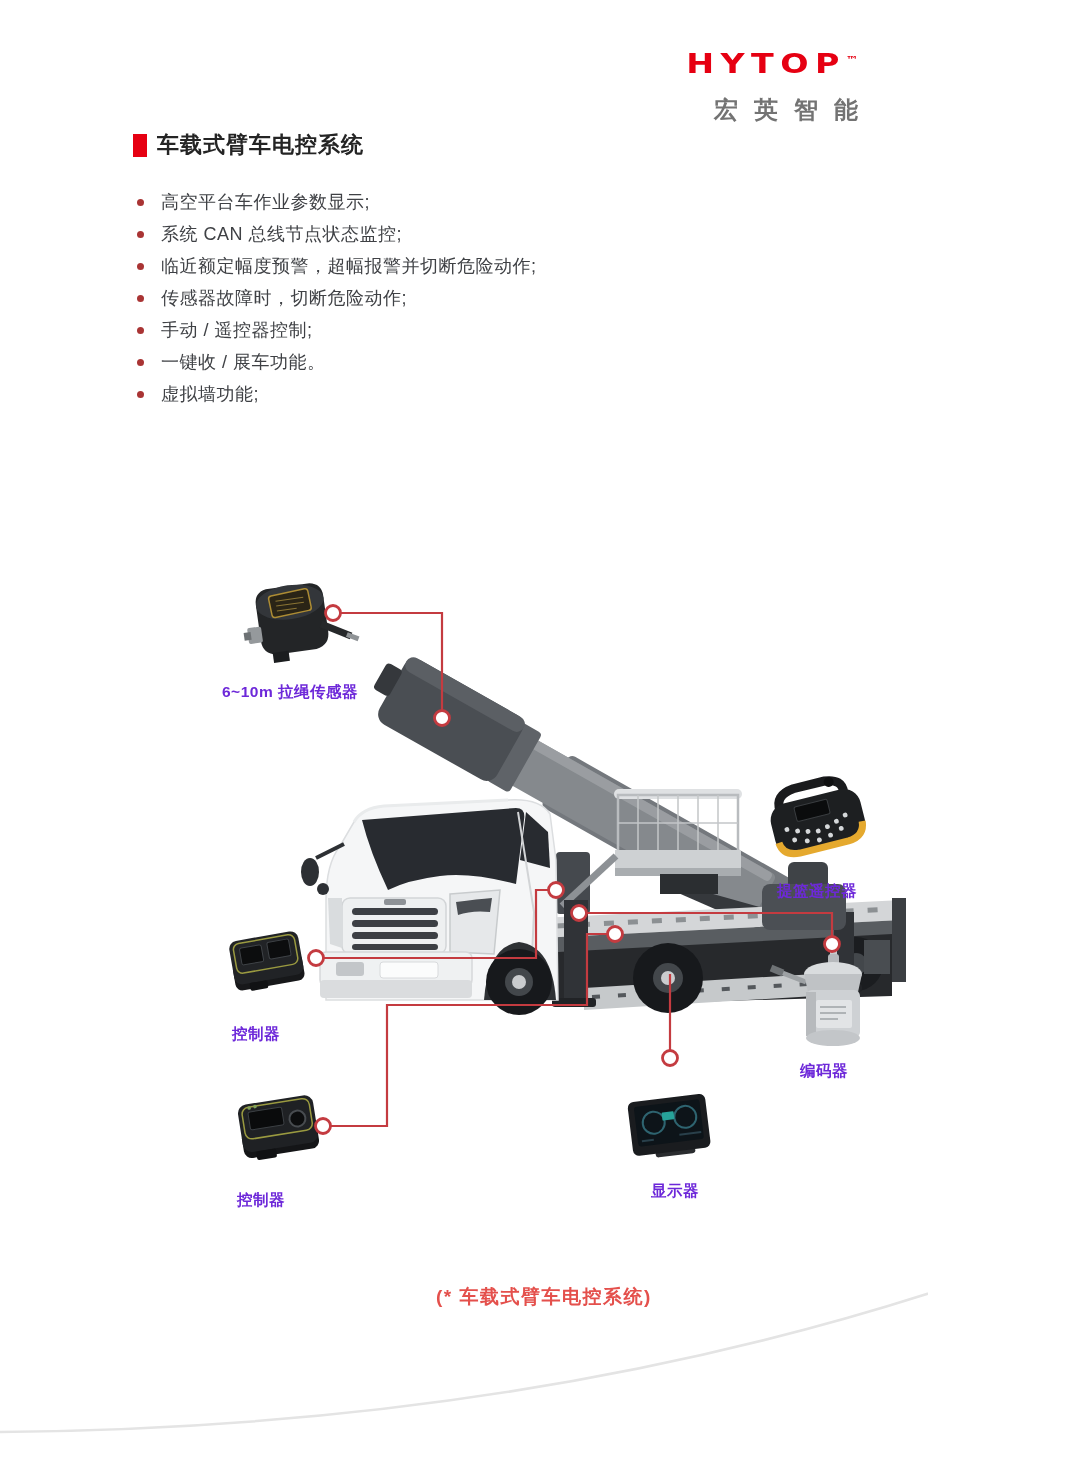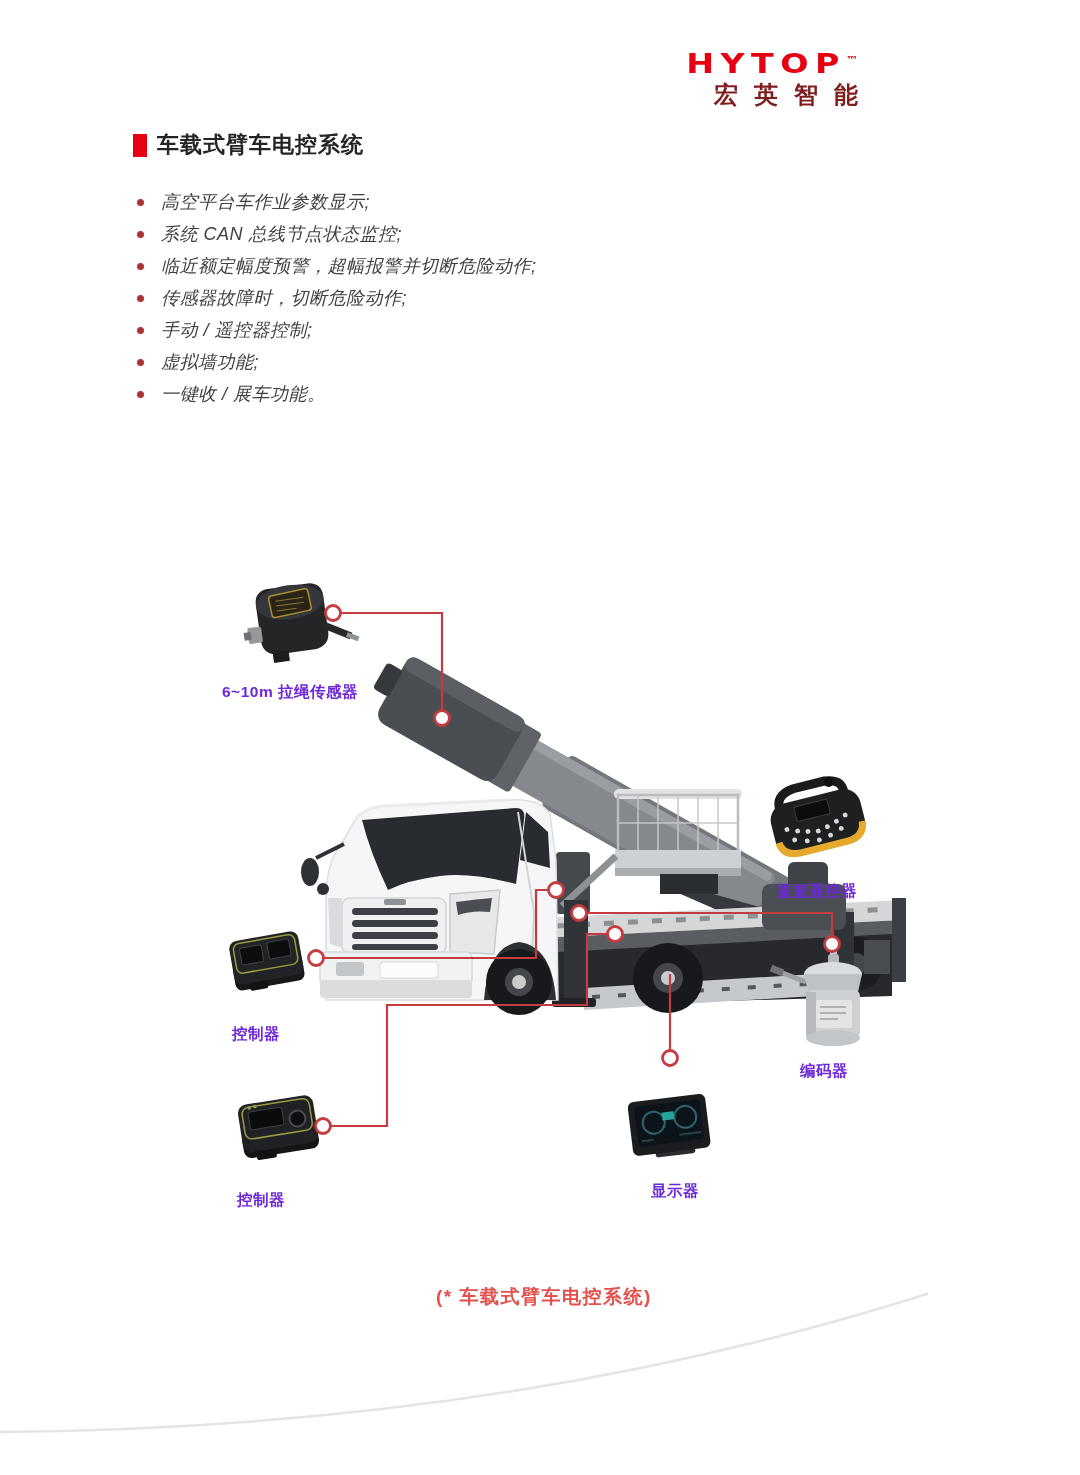--- a/index.html
+++ b/index.html
@@ -5,29 +5,29 @@
   html,body{margin:0;padding:0;background:#ffffff;}
   .page{position:relative;width:928px;height:1475px;background:#ffffff;overflow:hidden;
         font-family:"Liberation Sans","DejaVu Sans",sans-serif;}
   .diagram-svg{position:absolute;left:0;top:0;}
   
   .logo{position:absolute;top:50px;right:70px;text-align:right;line-height:1.1;}
   .logo .brand{display:inline-block;font-size:26px;font-weight:800;color:#e60012;
                letter-spacing:5px;transform:scaleX(1.28);transform-origin:right center;
                font-family:"DejaVu Sans","Liberation Sans",sans-serif;}
   .logo .tm{font-size:10px;vertical-align:super;letter-spacing:0;}
-  .logo .sub{margin-top:3px;font-size:24px;font-weight:700;color:#7f1d1d;
+  .logo .sub{margin-top:18px;font-size:24px;font-weight:700;color:#737373;
              letter-spacing:16px;margin-right:-16px;white-space:nowrap;}
   
   .heading{position:absolute;left:113px;top:130px;display:flex;align-items:center;padding-left:20px;}
   .heading .sq{width:14px;height:23px;background:#e60012;margin-right:10px;flex:none;}
   .heading .t{font-size:22px;font-weight:700;color:#242424;letter-spacing:1px;white-space:nowrap;}
   
   .features{position:absolute;left:137px;top:186px;list-style:none;margin:0;padding:0;}
-  .features li{display:flex;align-items:center;height:32px;font-style:italic;}
+  .features li{display:flex;align-items:center;height:32px;}
   .features .dot{width:7px;height:7px;border-radius:50%;background:#a93434;margin-right:17px;flex:none;}
   .features .txt{font-size:18px;color:#3f4145;letter-spacing:.5px;white-space:nowrap;}
   
   .dlabel{position:absolute;font-size:15.5px;font-weight:700;color:#6d28d9;
           letter-spacing:.5px;white-space:nowrap;}
   .lbl-rope{left:222px;top:682px;}
   .lbl-remote{left:777px;top:881px;}
   .lbl-ctrl-front{left:232px;top:1024px;}
   .lbl-encoder{left:800px;top:1061px;}
   .lbl-display{left:651px;top:1181px;}
@@ -279,25 +279,25 @@
     <li>
         <span class="dot"></span>
         <span class="txt">传感器故障时，切断危险动作;</span>
       </li>
     <li>
         <span class="dot"></span>
         <span class="txt">手动 / 遥控器控制;</span>
       </li>
     <li>
         <span class="dot"></span>
+        <span class="txt">一键收 / 展车功能。</span>
+      </li>
+    <li>
+        <span class="dot"></span>
         <span class="txt">虚拟墙功能;</span>
-      </li>
-    <li>
-        <span class="dot"></span>
-        <span class="txt">一键收 / 展车功能。</span>
       </li>
   </ul>
 
   <div class="dlabel lbl-rope">6~10m 拉绳传感器</div>
   <div class="dlabel lbl-remote">提篮遥控器</div>
   <div class="dlabel lbl-ctrl-front">控制器</div>
   <div class="dlabel lbl-encoder">编码器</div>
   <div class="dlabel lbl-display">显示器</div>
   <div class="dlabel lbl-ctrl-rear">控制器</div>
 

